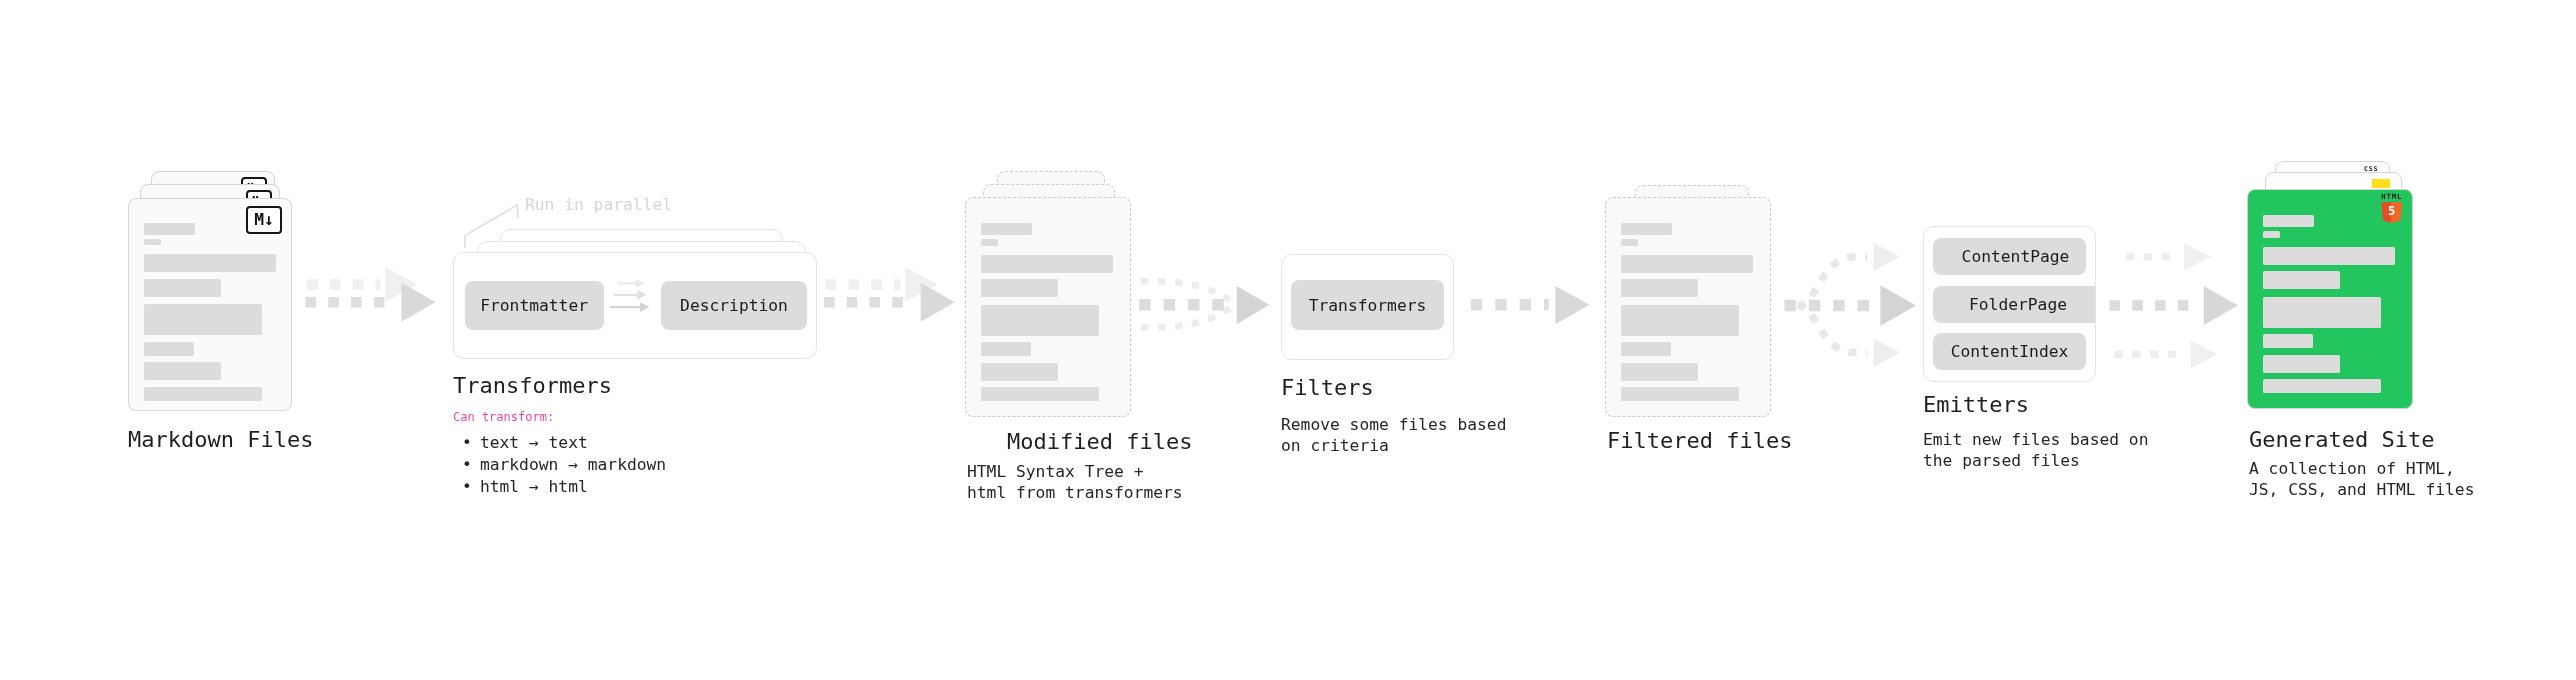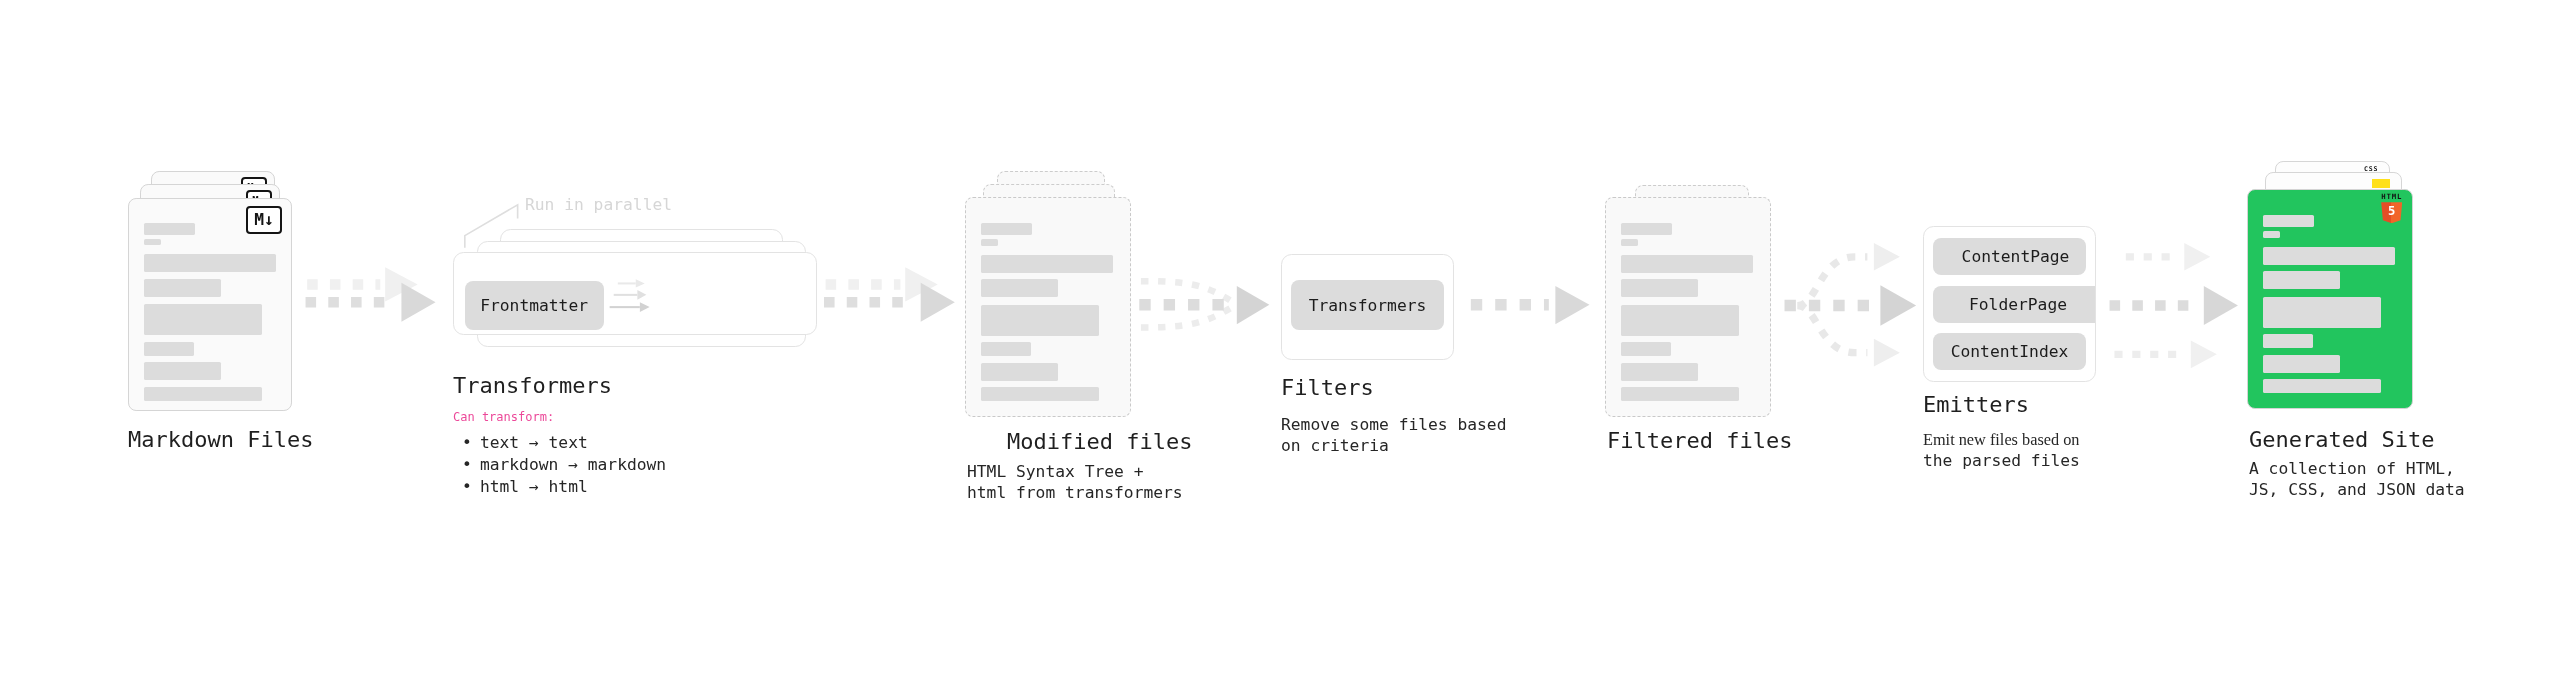--- a/index.html
+++ b/index.html
@@ -144,30 +144,31 @@
     <div class="annotation" style="left:525px;top:195px;">Run in parallel</div>
 
     <div class="panel" style="left:500px;top:229px;width:283px;height:106px;">
       <div class="pill ghost2" style="left:6.5px;top:27px;width:139px;height:49px;"></div>
       <div class="pill ghost2" style="left:195px;top:27px;width:139px;height:49px;"></div>
     </div>
     <div class="panel" style="left:477px;top:241px;width:329px;height:106px;">
       <div class="pill ghost1" style="left:12.2px;top:24.4px;width:139px;height:49px;"></div>
       <div class="pill ghost1" style="left:202px;top:24.4px;width:146px;height:49px;"></div>
     </div>
-    <div class="panel" style="left:453px;top:252px;width:364px;height:83px;">
+    <div class="panel" style="left:453px;top:252px;width:364px;height:107px;">
       <div class="pill" style="left:10.6px;top:28.4px;width:139px;height:49px;">Frontmatter</div>
       <svg class="abs" style="left:154px;top:23px;" width="49" height="41" viewBox="0 0 60 50">
         <line x1="12" y1="9" x2="34" y2="9" stroke="#e9e9e9" stroke-width="2.5"></line>
         <polygon points="34,4 34,14 45,9" fill="#e9e9e9"></polygon>
         <line x1="7" y1="23" x2="36" y2="23" stroke="#e0e0e0" stroke-width="2.5"></line>
         <polygon points="36,17 36,29 47,23" fill="#e0e0e0"></polygon>
         <line x1="2" y1="38" x2="39" y2="38" stroke="#d2d2d2" stroke-width="2.5"></line>
         <polygon points="39,32 39,44 51,38" fill="#d2d2d2"></polygon>
       </svg>
+      <div class="pill" style="left:207px;top:28.4px;width:146px;height:49px;">Description</div>
     </div>
 
     <div class="stage-label" style="left:453px;top:373px;">Transformers</div>
     <div class="note-title" style="left:453px;top:410px;">Can transform:</div>
     <div class="bullets" style="left:462px;top:432px;">
       <span class="row"><span class="b">•</span><span>text → text</span></span>
       <span class="row"><span class="b">•</span><span>markdown → markdown</span></span>
       <span class="row"><span class="b">•</span><span>html → html</span></span>
     </div>
   </div>
@@ -223,21 +224,21 @@
   </div>
 
   <div class="abs" style="left:0;top:0;width:0.8px;height:0.8px;">
     <div class="panel" style="left:1923px;top:226px;width:173px;height:156px;">
       <div class="pill" style="left:9px;top:11.4px;width:153px;height:37px;padding-left:12px;">ContentPage</div>
       <div class="pill" style="left:9px;top:59px;width:170px;height:37px;">FolderPage</div>
       <div class="pill" style="left:9px;top:106px;width:153px;height:37px;">ContentIndex</div>
     </div>
     <div class="stage-label" style="left:1923px;top:392px;">Emitters</div>
     <div class="stage-desc" style="left:1923px;top:429px;">
-      <span style="display:block;font-family:Liberation Serif, serif;">Emit new files based on</span>
+      <span style="display:block;">Emit new files based on</span>
       <span style="display:block;">the parsed files</span>
     </div>
   </div>
 
   <div class="abs" style="left:0;top:0;width:0.8px;height:0.8px;">
     <div class="tab" style="left:2275px;top:161px;width:115px;height:37px;background:#fdfdfd;border-color:#d6d6d6;">
       <div class="css-badge">
         <span class="css-txt">CSS</span>
         <span class="css-bar" style="display:block;"></span>
       </div>
@@ -257,18 +258,18 @@
         <div class="ln" style="width:77px;height:18px;margin-bottom:7.3px;"></div>
         <div class="ln" style="width:118px;height:31px;margin-bottom:6.5px;"></div>
         <div class="ln" style="width:50px;height:14px;margin-bottom:6.5px;"></div>
         <div class="ln" style="width:77px;height:18px;margin-bottom:6.5px;"></div>
         <div class="ln" style="width:118px;height:14px;"></div>
       </div>
     </div>
     <div class="stage-label" style="left:2249px;top:427px;">Generated Site</div>
     <div class="stage-desc" style="left:2249px;top:458px;">
       <span style="display:block;">A collection of HTML,</span>
-      <span style="display:block;">JS, CSS, and JSON data</span>
+      <span style="display:block;">JS, CSS, and HTML files</span>
     </div>
   </div>
 
 </div>
 
 
 </body></html>

